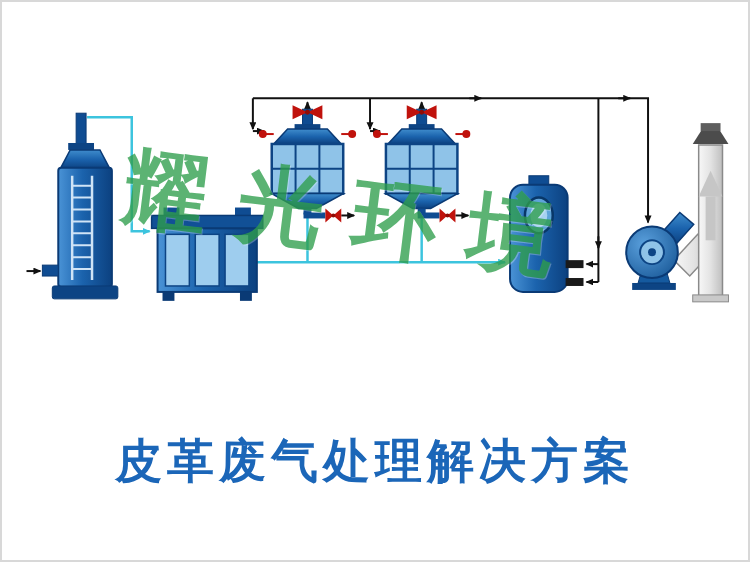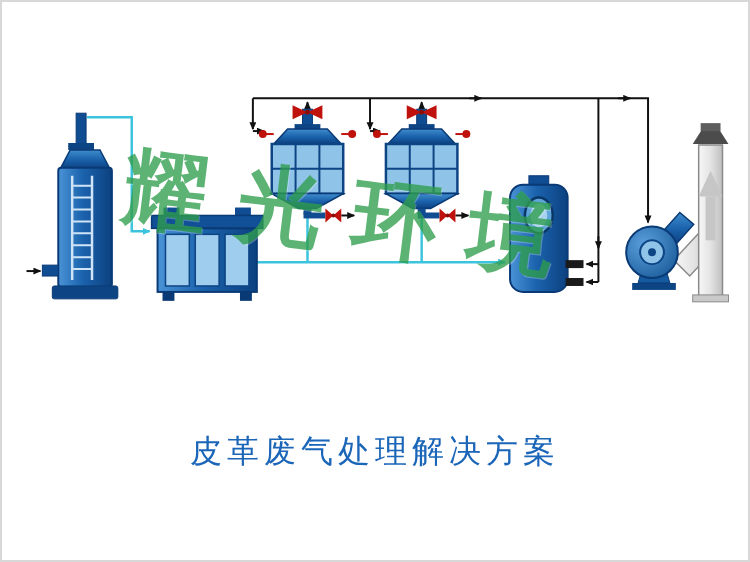--- a/index.html
+++ b/index.html
@@ -30,22 +30,22 @@
     transform-origin:left top;
     pointer-events:none;
     font-family:"DejaVu Sans","Liberation Sans",sans-serif;
     text-shadow:1px 1px 0 rgba(255,255,255,.35);
   }
   .page-title{
     position:absolute;
     left:0;right:0;top:428px;
     z-index:4;
     text-align:center;
-    font-size:32px;
-    font-weight:normal;
+    font-size:47px;
+    font-weight:bold;
     letter-spacing:5px;
     color:#1b66b8;
     font-family:"Liberation Serif","DejaVu Serif",serif;
   }
 </style>
 </head>
 <body>
 
 <div class="stage">
 

